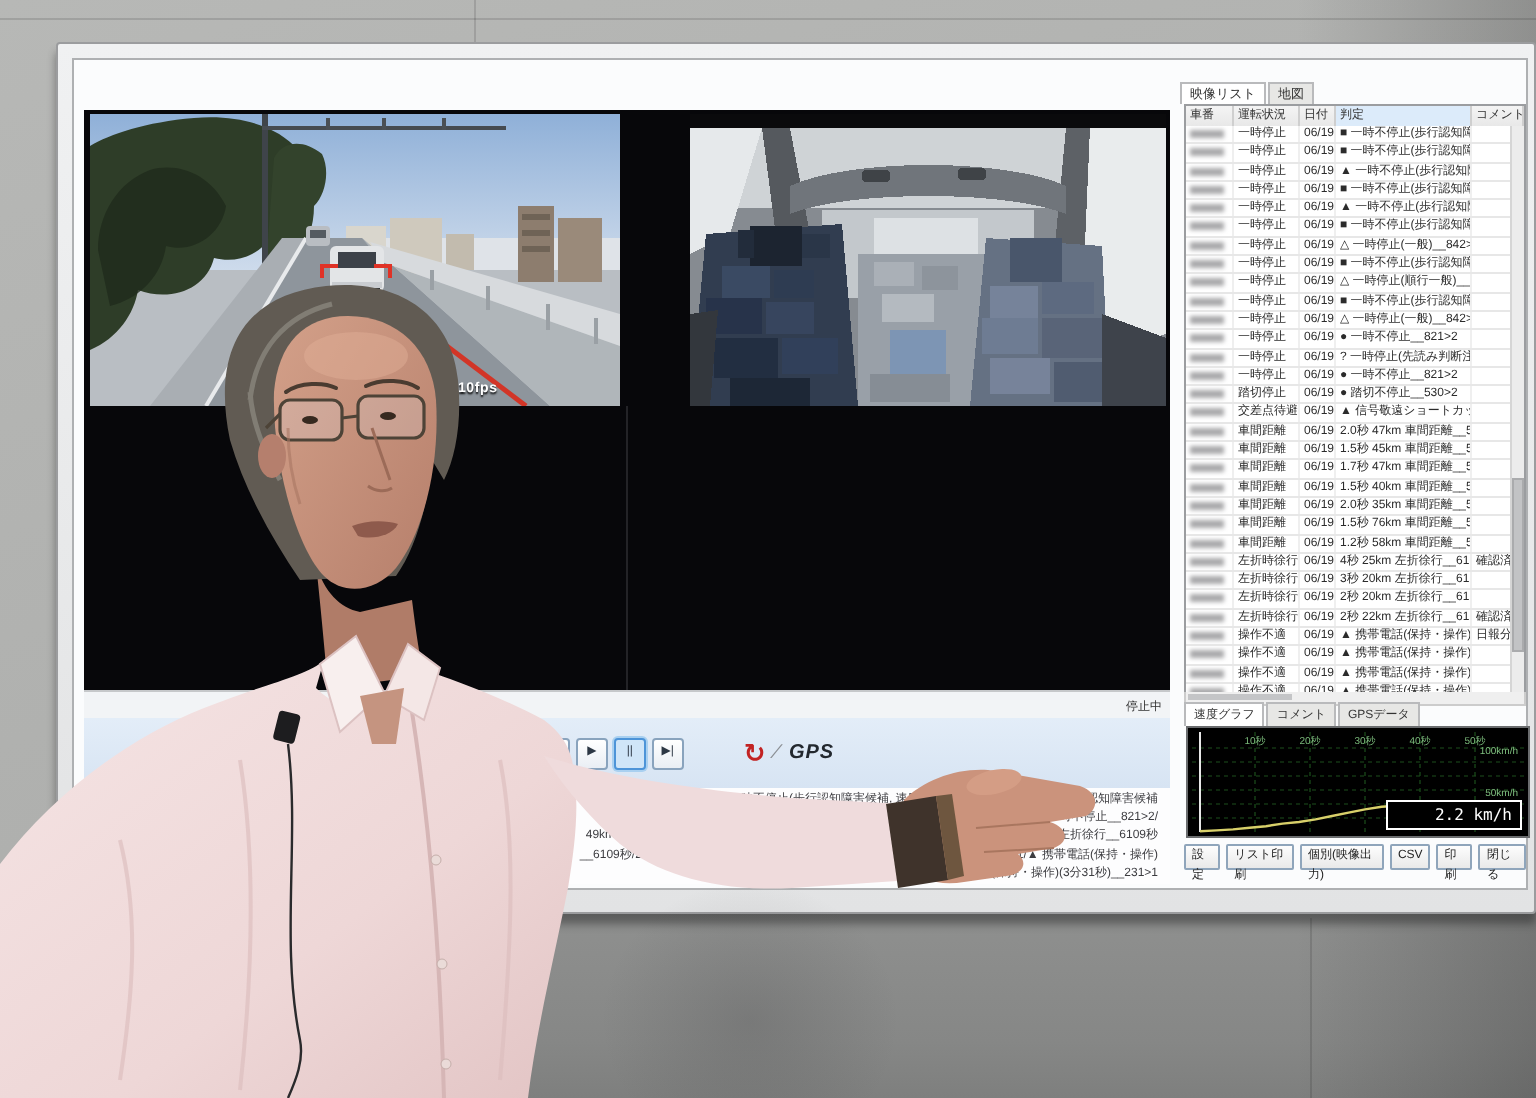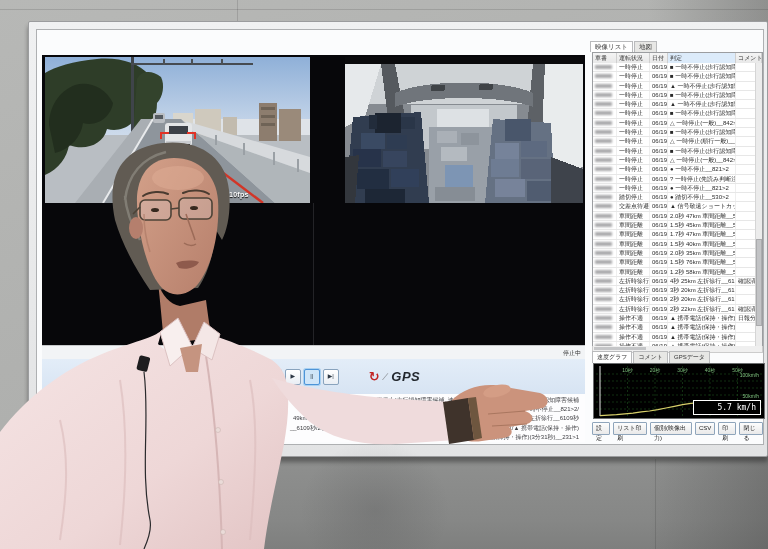--- a/index.html
+++ b/index.html
@@ -28,21 +28,21 @@
   #play-state{position:absolute;right:4px;top:3px;color:#333;}
   
   #transport{position:absolute;left:42px;top:359px;width:543px;height:35px;background:linear-gradient(180deg,#e3edf8,#d7e4f3);display:flex;align-items:center;justify-content:center;}
   #transport-cluster{display:flex;align-items:center;gap:6px;margin-left:40px;}
   .tbtn{width:14px;height:14px;background:linear-gradient(180deg,#ffffff,#e9eef4);border:1px solid #89a3bd;border-radius:2px;
     font-size:6px;line-height:12px;text-align:center;color:#2c3744;}
   .tbtn.active{border:1px solid #4d94d8;background:#cfe5f8;box-shadow:0 0 0 1px #a9d0f0;}
   #gps-wrap{display:flex;align-items:center;gap:5px;margin-left:24px;}
   #gps-refresh{color:#c22323;font-size:13px;font-weight:bold;line-height:12px;}
   #gps-slash{color:#8b8f94;font-size:10px;font-style:italic;}
-  #gps-label{font-size:13px;font-style:italic;font-weight:bold;color:#23282e;letter-spacing:.5px;}
+  #gps-label{font-size:10px;font-style:italic;font-weight:bold;color:#23282e;letter-spacing:.5px;}
   
   #ticker{position:absolute;left:42px;top:394px;width:537px;height:46px;background:#fdfdfe;font-size:6px;line-height:9.2px;color:#3c3c40;text-align:right;padding:2px 6px 0 0;}
   
   #list-tabs{position:absolute;left:590px;top:41px;height:11px;display:flex;font-size:6.5px;color:#333;}
   .tab{padding:1px 4px;border:1px solid #b9babc;border-bottom:none;background:#e7e7e5;margin-right:1px;}
   .tab.on{background:#fff;}
   #etable{position:absolute;left:592px;top:52px;width:169px;height:294px;border:1px solid #9b9da0;background:#fff;}
   #ehead{display:grid;grid-template-columns:24px 33px 18px 68px 1fr;height:10px;background:linear-gradient(180deg,#f4f4f4,#e8e8e8);
     font-size:6px;color:#333;border-bottom:1px solid #c2c2c2;}
   #ehead div{border-right:1px solid #cfcfcf;padding-left:2px;line-height:10px;overflow:hidden;white-space:nowrap;}
@@ -482,21 +482,21 @@
         <text x="88.5" y="8" text-anchor="middle" font-size="5" fill="#79b879">30秒</text>
         <line x1="116" y1="2" x2="116" y2="52" stroke="#1c4f1c" stroke-width="0.6" stroke-dasharray="2,2"></line>
         <text x="116" y="8" text-anchor="middle" font-size="5" fill="#79b879">40秒</text>
         <line x1="143.5" y1="2" x2="143.5" y2="52" stroke="#1c4f1c" stroke-width="0.6" stroke-dasharray="2,2"></line>
         <text x="143.5" y="8" text-anchor="middle" font-size="5" fill="#79b879">50秒</text>
         <text x="165" y="13" text-anchor="end" font-size="5" fill="#7fc07f">100km/h</text>
         <text x="165" y="34" text-anchor="end" font-size="5" fill="#7fc07f">50km/h</text>
         <line x1="6" y1="2" x2="6" y2="52" stroke="#e8e8e8" stroke-width="1"></line>
         <polyline points="6.0,51.6 14.3,51.2 22.5,50.7 30.8,49.9 39.0,49.1 47.3,47.8 55.5,47.0 63.8,45.7 72.0,44.0 80.3,42.3 88.5,40.7 96.8,39.4 102.3,39.0 107.8,38.6 113.3,38.1 118.8,37.7 124.3,38.6 129.8,39.8 132.5,39.4 135.3,40.2 138.0,41.5" fill="none" stroke="#d8d06a" stroke-width="1.2"></polyline>
       </svg>
-    <div id="speed-readout">5.7 km/h</div>
+    <div id="speed-readout">2.2 km/h</div>
   </div>
   <div id="graph-buttons">
       <div class="gbtn">設定</div>
       <div class="gbtn">リスト印刷</div>
       <div class="gbtn">個別(映像出力)</div>
       <div class="gbtn">CSV</div>
       <div class="gbtn">印刷</div>
       <div class="gbtn">閉じる</div>
     </div>
 

